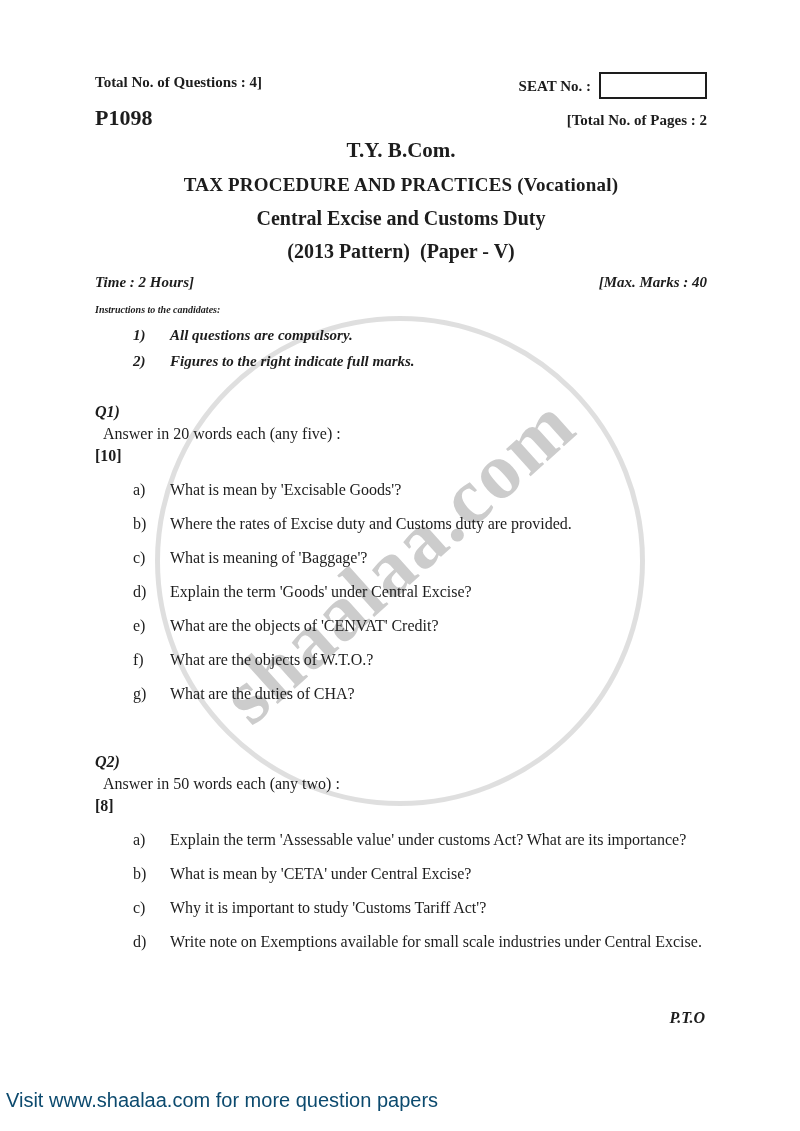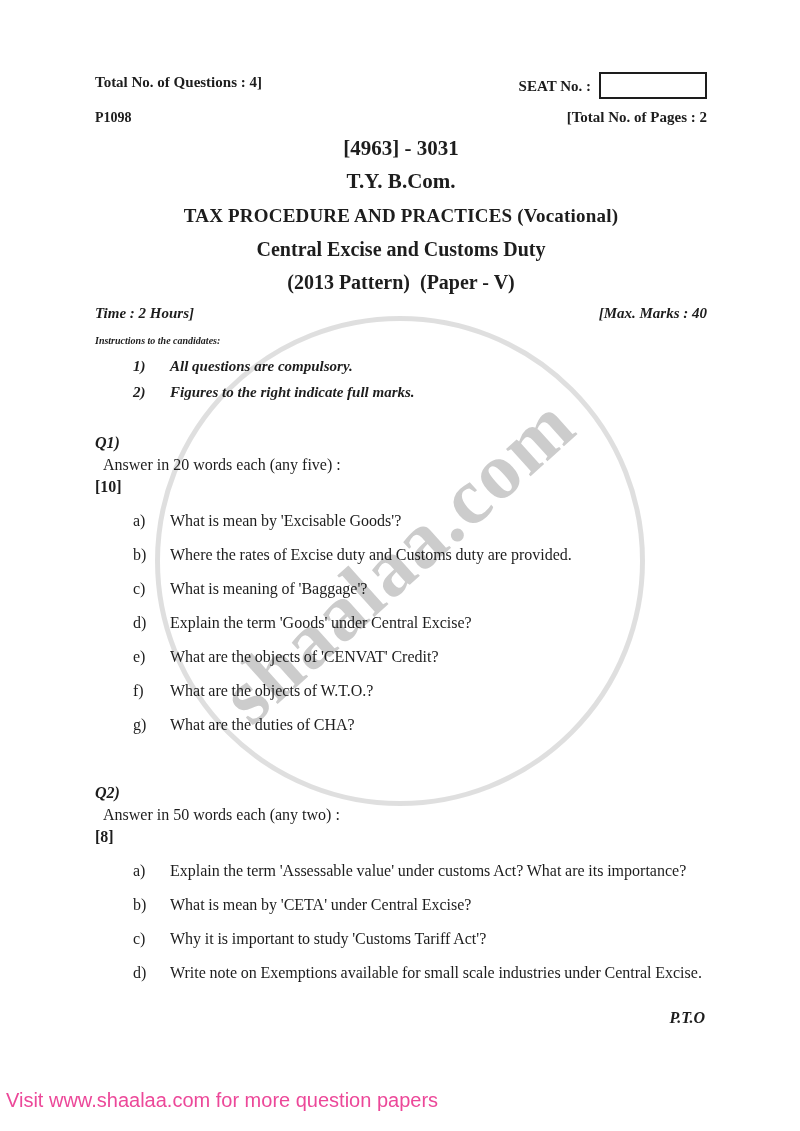--- a/index.html
+++ b/index.html
@@ -36,21 +36,21 @@
   
   .doc { position: absolute; left: 95px; top: 72px; width: 612px; z-index: 1; }
   .row { display: flex; justify-content: space-between; }
   .b15 { font-weight: bold; font-size: 15px; line-height: 20px; }
 
   .head-row1 { height: 28px; align-items: flex-start; }
   .seat-group { display: flex; align-items: center; gap: 8px; }
   .seat-box { display: inline-block; width: 104px; height: 23px; border: 2px solid #1d1d1d; background: #fff; }
 
   .head-row2 { margin-top: 6px; align-items: baseline; }
-  .pcode { font-weight: bold; font-size: 14px; line-height: 24px; }
+  .pcode { font-weight: bold; font-size: 22px; line-height: 24px; }
 
   .c { text-align: center; font-weight: bold; }
   .exam-code  { margin-top: 5px;  font-size: 21px; line-height: 26px; }
   .course     { margin-top: 7px;  font-size: 21px; line-height: 26px; }
   .subject    { margin-top: 10px; font-size: 19px; line-height: 24px; letter-spacing: 0.2px; }
   .paper-title{ margin-top: 9px;  font-size: 20px; line-height: 24px; }
   .pattern    { margin-top: 9px;  font-size: 20px; line-height: 24px; white-space: pre; }
 
   .meta { margin-top: 9px; font-weight: bold; font-style: italic; font-size: 15px; line-height: 21px; }
   .instr-head { margin-top: 6px; font-weight: bold; font-style: italic; font-size: 10px; line-height: 21px; }
@@ -74,21 +74,21 @@
     right: 95px; top: 1009px;
     font-weight: bold; font-style: italic;
     font-size: 16px;
     z-index: 1;
   }
   .footer {
     position: absolute;
     left: 6px; top: 1089px;
     font-family: "Liberation Sans", sans-serif;
     font-size: 20px;
-    color: #ec4899;
+    color: #0c4a6e;
     z-index: 1;
   }
 </style>
 </head>
 <body>
 
 <div class="page">
 
   <div class="watermark">
     <div class="wm-ring"></div>
@@ -103,21 +103,20 @@
         <span class="b15">SEAT No. :</span>
         <span class="seat-box"></span>
       </span>
     </div>
 
     <div class="row head-row2">
       <span class="pcode">P1098</span>
       <span class="b15">[Total No. of Pages : 2</span>
     </div>
 
-    <div class="c exam-code">[4963] - 3031</div>
     <div class="c course">T.Y. B.Com.</div>
     <div class="c subject">TAX PROCEDURE AND PRACTICES (Vocational)</div>
     <div class="c paper-title">Central Excise and Customs Duty</div>
     <div class="c pattern">(2013 Pattern)  (Paper - V)</div>
 
     <div class="row meta">
       <span>Time : 2 Hours]</span>
       <span>[Max. Marks : 40</span>
     </div>
 

